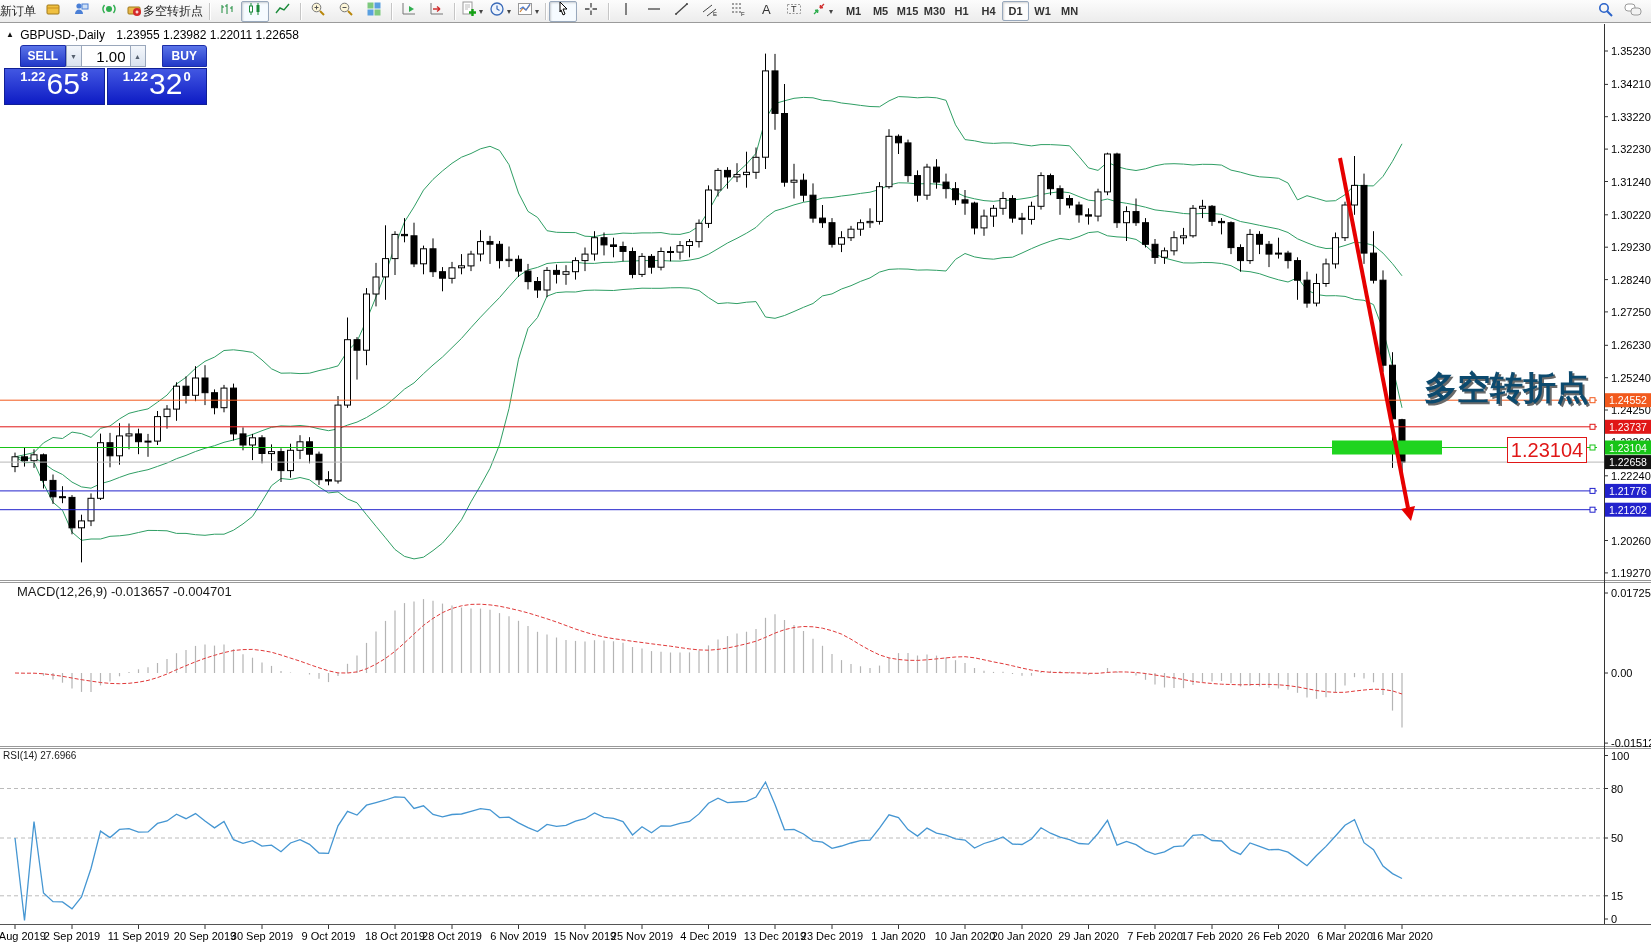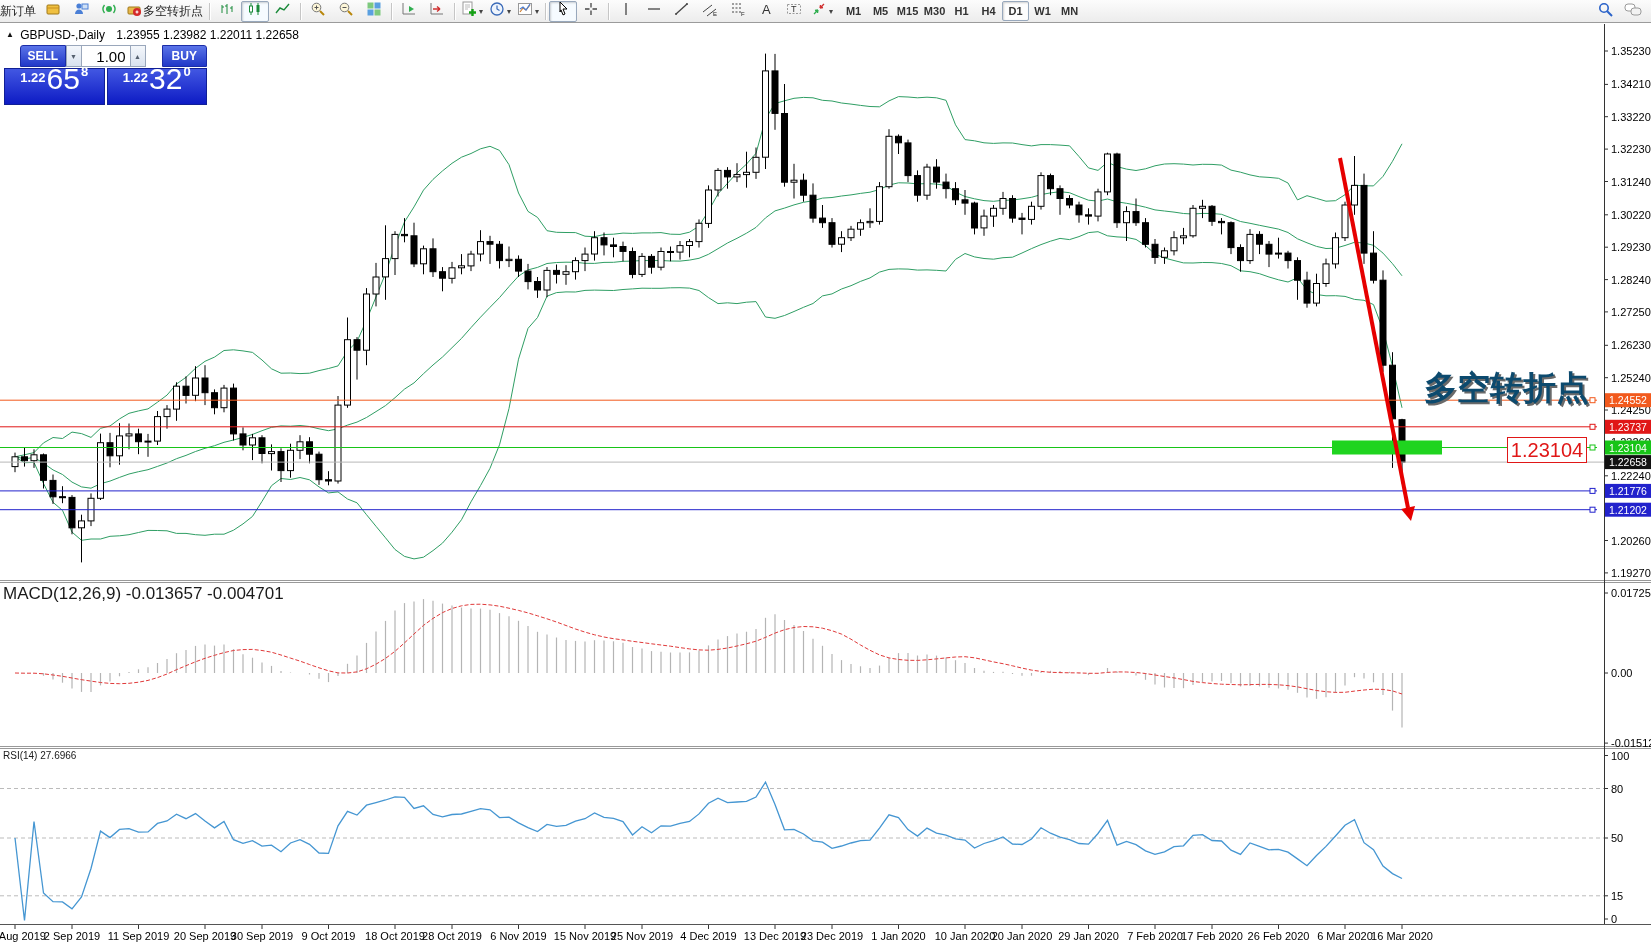--- a/index.html
+++ b/index.html
@@ -16,21 +16,21 @@
   .tsep{width:1px;height:17px;background:#c6c6c6;box-shadow:1px 0 0 #fff;margin:0 3px;flex:none;}
   .caret{font-size:8px;color:#444;margin-left:1px;}
   .tfbtn{height:18px;min-width:25px;display:flex;align-items:center;justify-content:center;
     border:1px solid transparent;border-radius:2px;font-size:11px;font-weight:bold;color:#333;}
   .tfbtn.pressed{border:1px solid #98a8bc;background:#fdfdfd;box-shadow:inset 1px 1px 2px rgba(0,0,0,.18);}
   #tb-right{position:absolute;right:4px;top:1px;display:flex;align-items:center;}
   #neworder-label{margin-left:-5px;}
   
   #chart-title{position:absolute;left:6px;top:28px;z-index:5;font-size:12px;color:#000;}
   #chart-title .tri{font-size:8px;vertical-align:2px;margin-right:3px;color:#111;}
-  #macd-label{position:absolute;left:3px;top:584px;z-index:5;font-size:17px;color:#1a1a1a;}
+  #macd-label{position:absolute;left:17px;top:584px;z-index:5;font-size:13px;color:#1a1a1a;}
   #rsi-label{position:absolute;left:3px;top:750px;z-index:5;font-size:10px;color:#1a1a1a;}
   #turning-point{position:absolute;left:1424px;top:366px;z-index:6;font-size:33px;font-weight:bold;
      color:#0c4a6e;text-shadow:2px 2px 0 #6a6a6a;white-space:nowrap;}
   #price-callout{position:absolute;left:1507px;top:437px;width:78px;height:24px;z-index:6;
      border:1px solid #e01717;background:#fff;color:#e01717;font-size:20px;line-height:24px;
      text-align:center;font-weight:normal;}
   
   #trade-panel{position:absolute;left:4px;top:45px;width:203px;z-index:7;}
   #tp-row1{display:flex;height:22px;}
   .tp-side{width:58px;background:linear-gradient(#5a74e8,#2138c8);color:#fff;font-size:12px;
@@ -38,21 +38,21 @@
      border:1px solid #1b2da8;box-sizing:border-box;margin-left:16px;}
   #tp-sell-btn{border-radius:3px 0 0 0;}
   #tp-buy-btn{border-radius:0 3px 0 0;}
   #tp-vol{flex:1;display:flex;height:22px;box-sizing:border-box;}
   .spin{width:16px;background:linear-gradient(#f4f7fb,#d9e2ef);border:1px solid #9aa7bb;
      color:#55606e;font-size:7px;display:flex;align-items:center;justify-content:center;box-sizing:border-box;}
   #tp-vol input{flex:1;width:40px;border:1px solid #9aa7bb;border-left:none;border-right:none;
      font-size:15px;text-align:right;padding:0 4px;font-family:"Liberation Sans",sans-serif;}
   #tp-row2{display:flex;height:37px;gap:2px;margin-top:1px;}
   .tp-price{flex:1;background:linear-gradient(#4257e2,#0d1bc4);border:1px solid #101f96;
-     color:#fff;display:flex;align-items:center;justify-content:center;padding-bottom:16px;box-sizing:border-box;}
+     color:#fff;display:flex;align-items:flex-start;justify-content:center;padding-bottom:16px;box-sizing:border-box;}
   .tp-price .base{font-size:13px;font-weight:bold;margin-bottom:3px;}
   .tp-price .big{font-size:30px;font-weight:normal;line-height:30px;margin:0 1px;}
   .tp-price .sup{font-size:13px;font-weight:bold;margin-bottom:14px;}
   svg text{font-family:"Liberation Sans",sans-serif;}
 </style>
 </head>
 <body>
 
 <div id="toolbar">
   <div class="tbtn">

